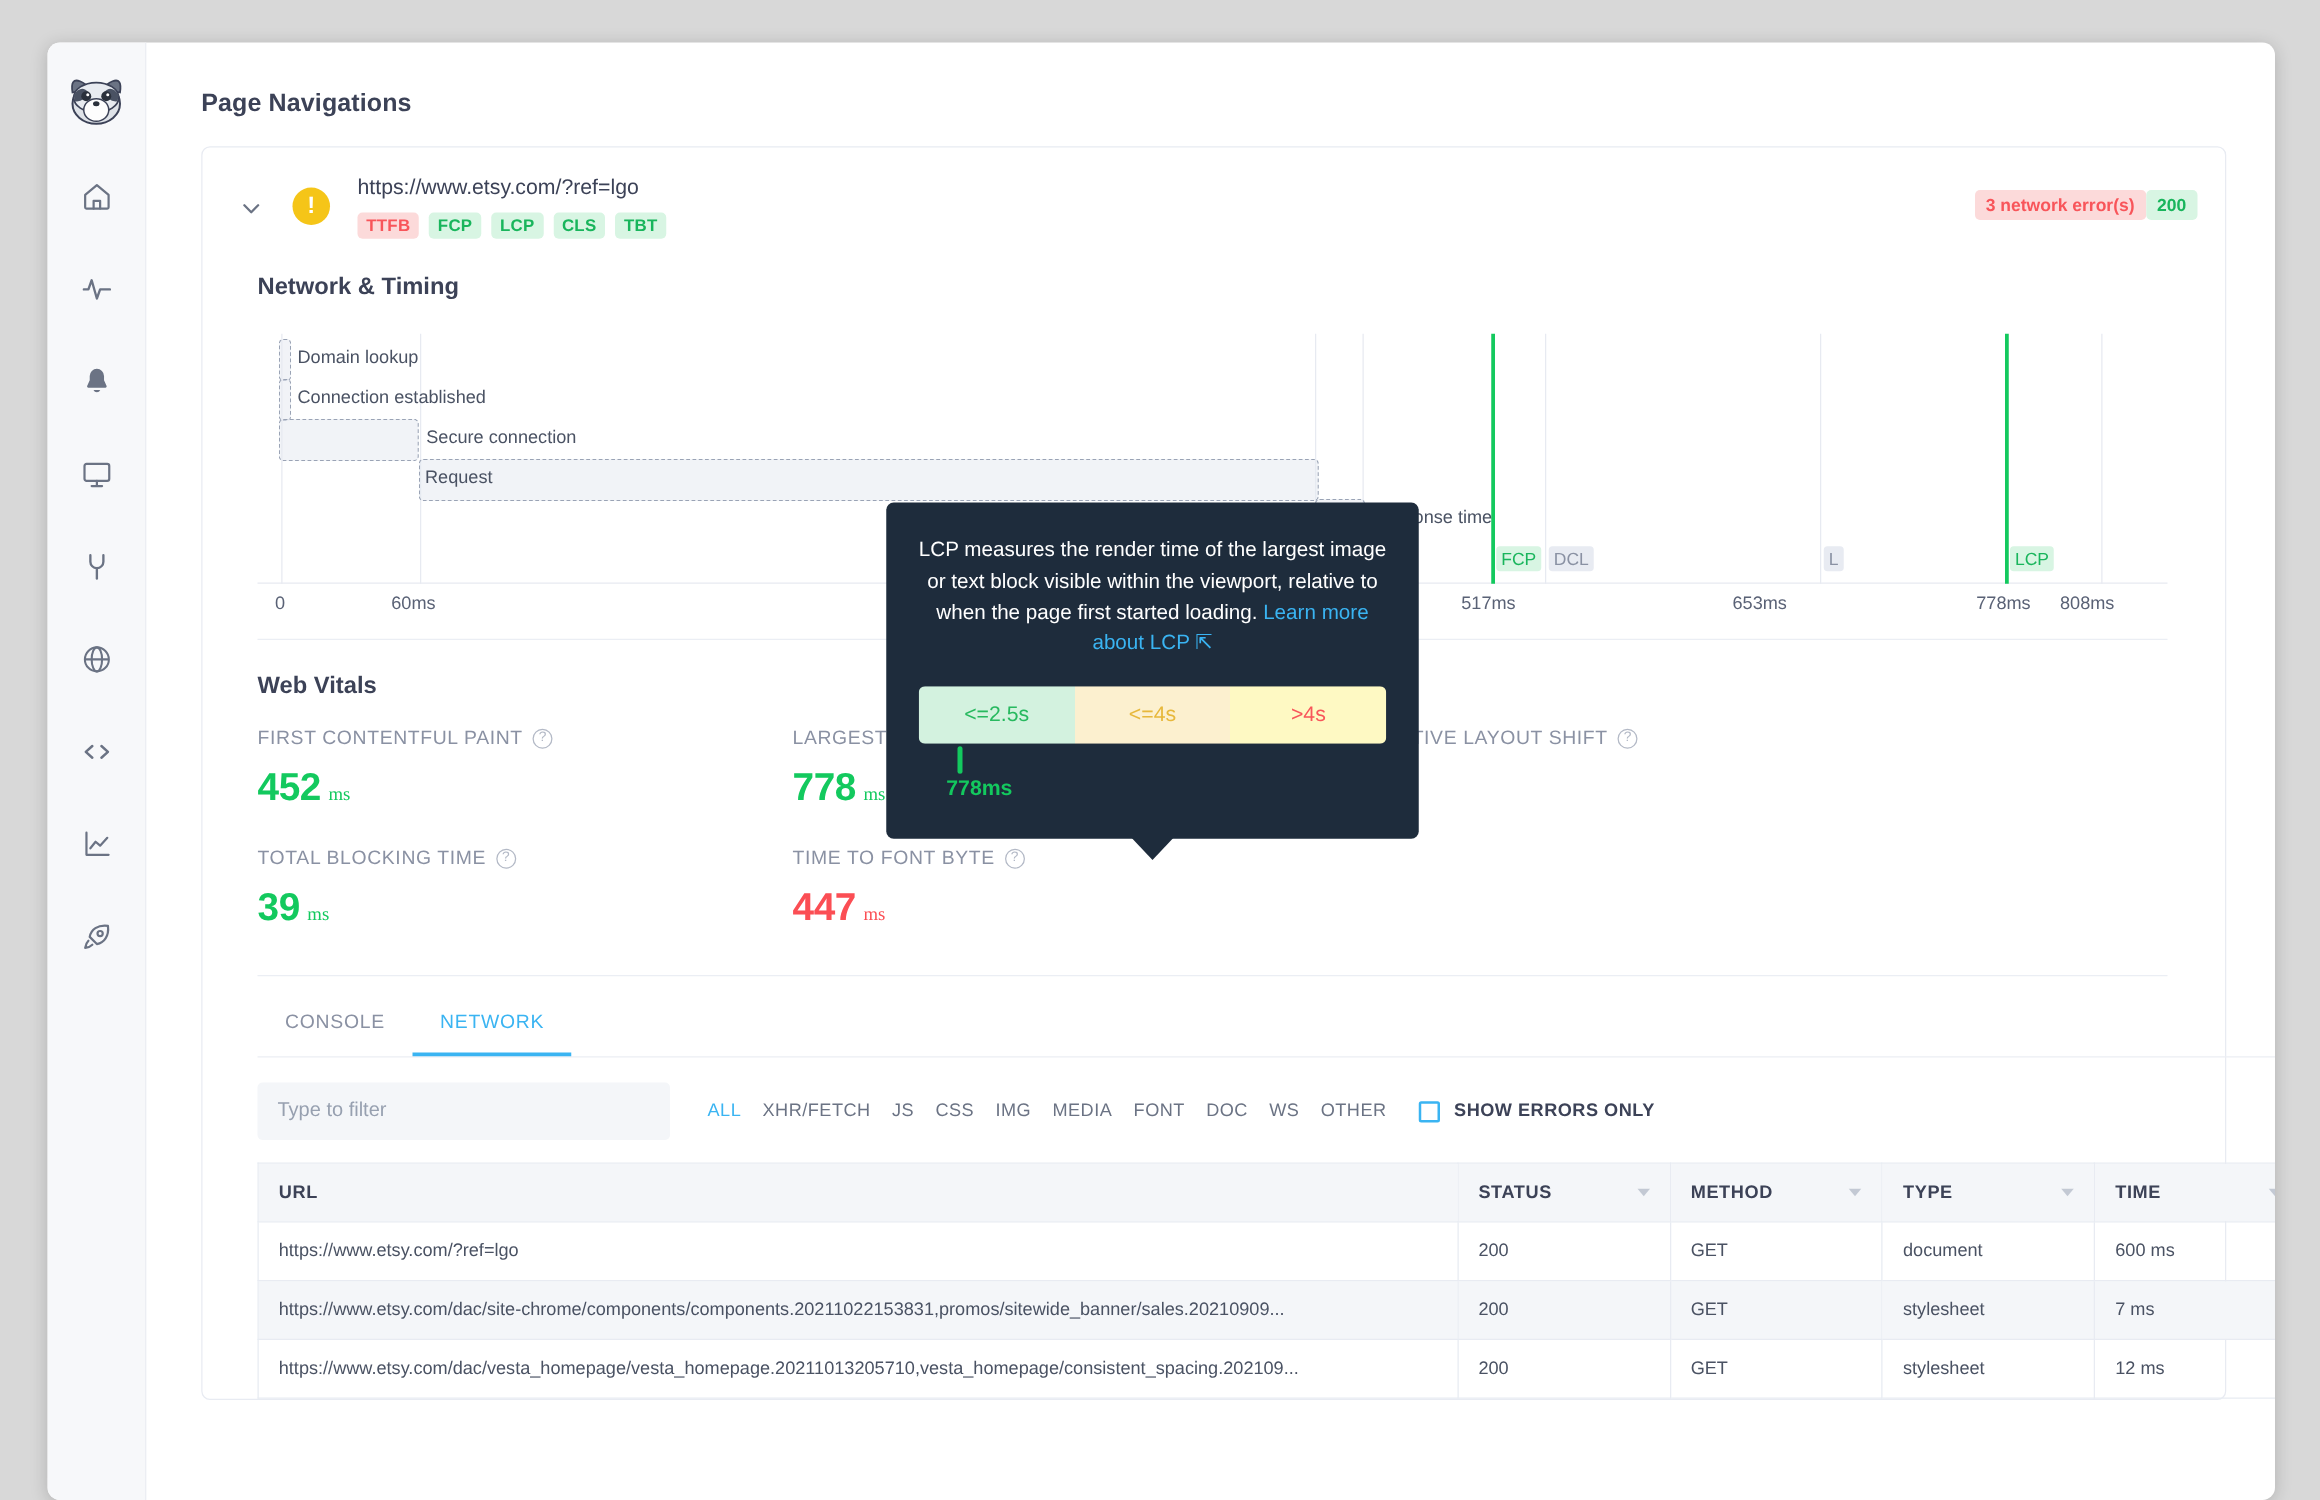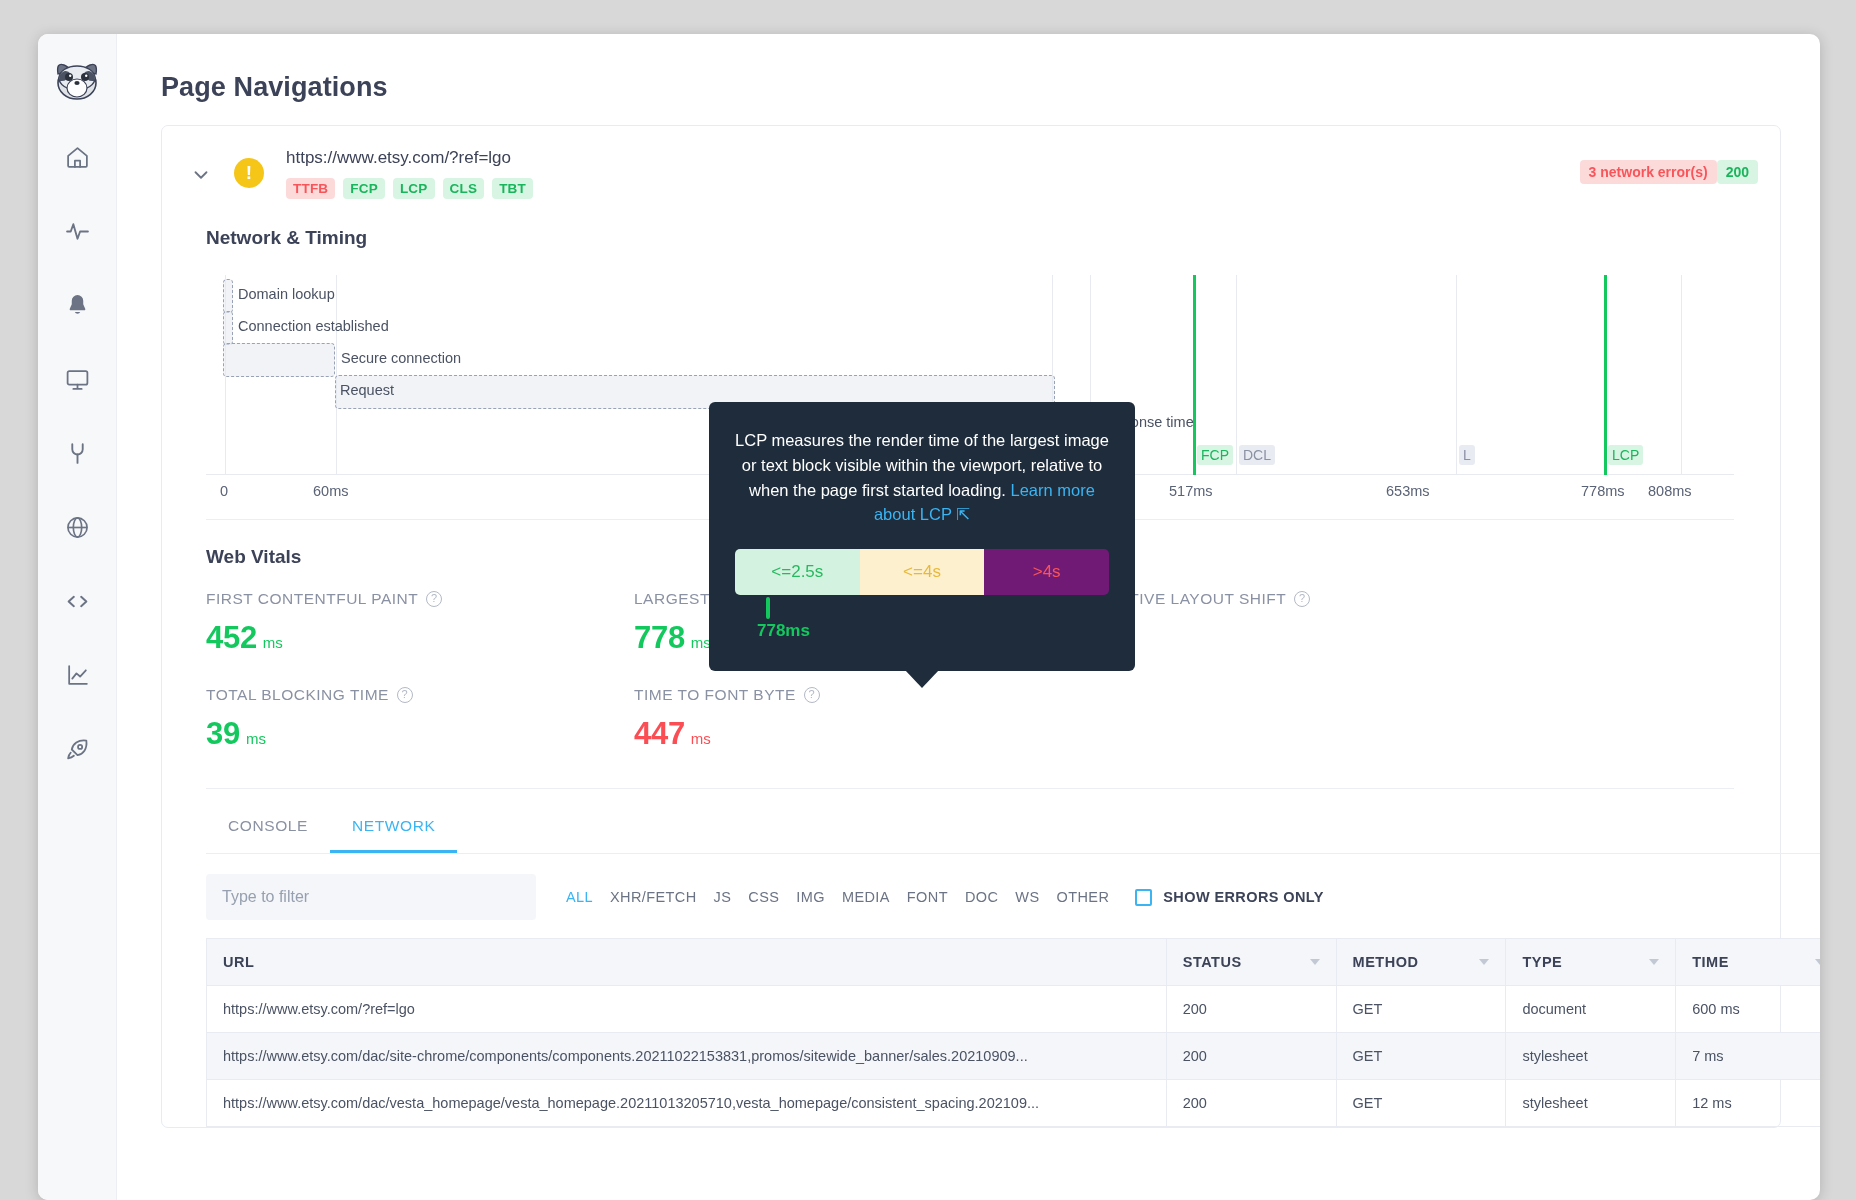--- a/index.html
+++ b/index.html
@@ -45,21 +45,21 @@
   .nav-icon svg { display: block; }
 
   
   .main {
     flex: 1 1 auto; height: 100%;
     padding: 38px 0 0 44px;
     overflow: hidden;
     position: relative;
   }
   .page-title {
-    font-size: 27px; font-weight: bold;
+    font-size: 20px; font-weight: bold;
     color: #3c4257;
     letter-spacing: .1px;
     margin-bottom: 22px;
   }
   .card {
     width: 1620px;
     border: 1px solid #e8ebf2;
     border-radius: 7px;
     background: #fff;
     position: relative;
@@ -171,21 +171,21 @@
     display: flex; align-items: center; gap: 8px; margin-bottom: 12px;
   }
   .qmark {
     width: 16px; height: 16px; border-radius: 50%;
     border: 1.3px solid #b3b9c6; color: #b3b9c6;
     font-size: 11px; line-height: 13px; text-align: center;
     cursor: pointer; flex: 0 0 16px;
   }
   .vital-value { display: flex; align-items: baseline; gap: 6px; }
   .vital-num { font-size: 31px; font-weight: bold; letter-spacing: -.3px; }
-  .vital-unit { font-size: 15px; }
+  .vital-unit { font-size: 15px; font-family: Liberation Serif, serif; }
   .v-good { color: #13c95e; }
   .v-bad  { color: #fb4e54; }
 
   .vitals-divider { margin: 36px 0 0 44px; width: 1528px; height: 1px; background: #ebeef4; }
 
   
   .tabs { display: flex; gap: 0; padding: 22px 0 0 44px; }
   .tab {
     font-size: 15.5px; letter-spacing: .6px; color: #8a91a3;
     padding: 6px 22px 18px 22px; cursor: pointer; position: relative; text-align: right;
@@ -272,21 +272,21 @@
   .tt-link { color: #3ab4f2; cursor: pointer; }
   .tt-scale {
     display: flex; margin-top: 22px; border-radius: 5px; overflow: hidden;
   }
   .tt-seg {
     flex: 1; text-align: center; padding: 13px 0;
     font-size: 17px; font-weight: 500;
   }
   .tt-seg.g { background: #d3f2df; color: #27b95f; }
   .tt-seg.y { background: #fcf0cf; color: #e7b83b; }
-  .tt-seg.r { background: #701a75; color: #f8555a; }
+  .tt-seg.r { background: #fef9c3; color: #f8555a; }
   .tt-marker-wrap { position: relative; height: 52px; margin-top: 2px; }
   .tt-marker {
     position: absolute; left: 31px; top: 0;
     width: 4px; height: 22px; background: #13c95e; border-radius: 2px;
   }
   .tt-marker-val {
     position: absolute; left: 22px; top: 24px;
     font-size: 17px; font-weight: bold; color: #13c95e;
   }
   .tt-arrow {

